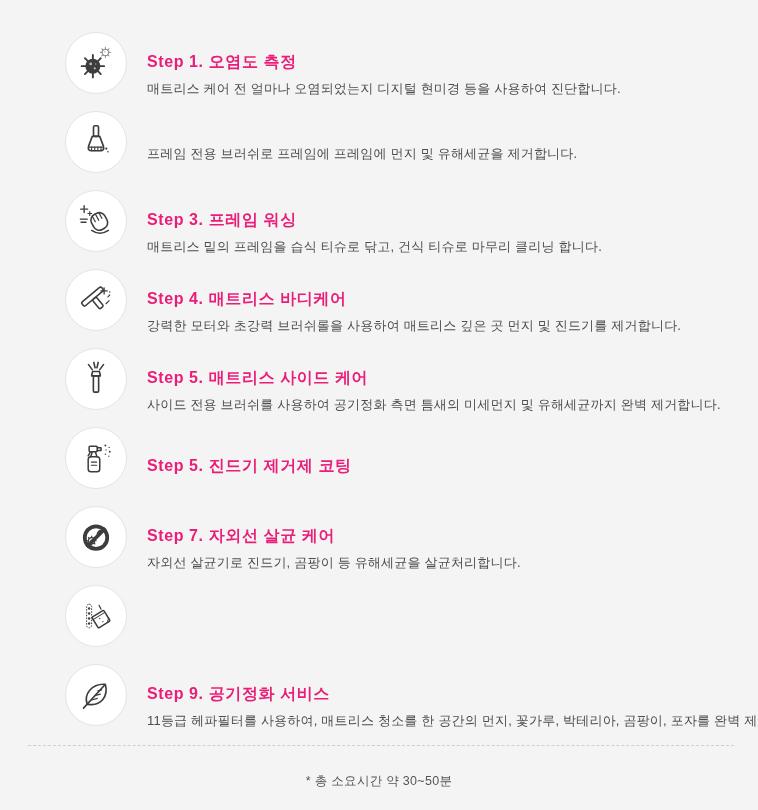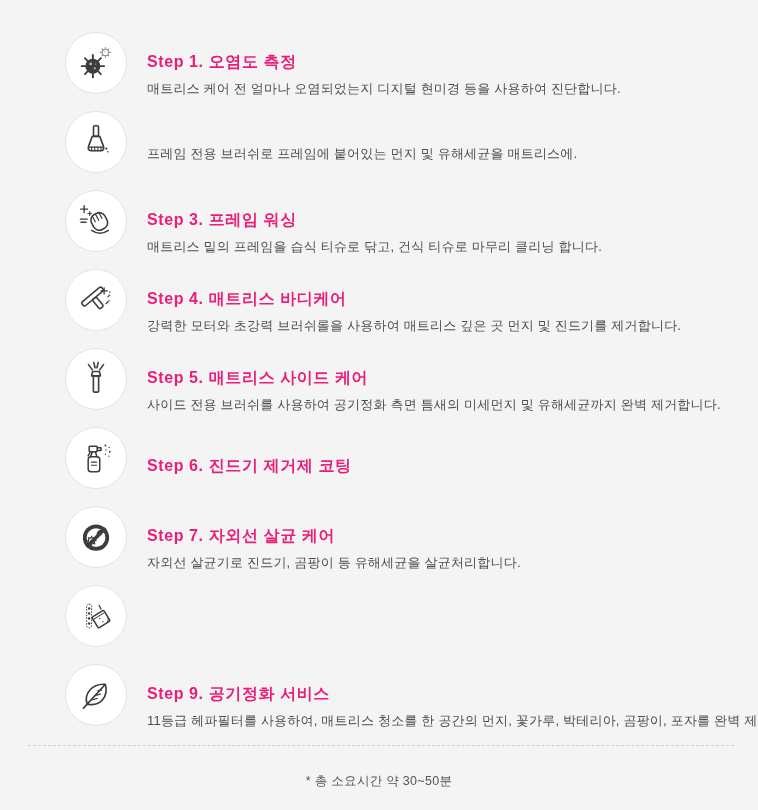--- a/index.html
+++ b/index.html
@@ -95,21 +95,21 @@
             <rect x="28" y="6" width="8" height="17" rx="2.5"></rect>
             <path d="M26,23 h12 l6,16 q1.5,7 -5,7 h-14 q-6.5,0 -5,-7 z"></path>
             <path d="M21,40 h22" stroke-width="2"></path>
             <path d="M25,40 v6 M30,40 v6 M35,40 v6 M40,40 v6" stroke-width="1.8"></path>
           </g>
           <circle cx="48.5" cy="42.5" r="1.8" fill="currentColor"></circle>
           <circle cx="51" cy="47.5" r="1.3" fill="currentColor"></circle>
         </svg>
       </div>
       <div class="step-text">
-        <div class="step-desc">프레임 전용 브러쉬로 프레임에 붙어있는 먼지 및 유해세균을 매트리스에.</div>
+        <div class="step-desc">프레임 전용 브러쉬로 프레임에 프레임에 먼지 및 유해세균을 제거합니다.</div>
       </div>
     </div>
 
     <div class="step-row">
       <div class="icon-circle">
         <svg width="40" height="40" viewBox="0 0 64 64">
           <g stroke="currentColor" stroke-width="2.2" stroke-linecap="round" fill="none">
             <path d="M13,7.5 V18.5 M7.5,13 H18.5"></path>
             <path d="M22,17 V23 M19,20 H25" stroke-width="1.8"></path>
             <path d="M7,29 H18 M8,34 H16"></path>
@@ -179,21 +179,21 @@
             <circle cx="47" cy="12" r="1.5"></circle>
             <circle cx="53" cy="15" r="1.1"></circle>
             <circle cx="48" cy="19" r="1.1"></circle>
             <circle cx="54" cy="22" r="1.5"></circle>
             <circle cx="47" cy="26" r="1.1"></circle>
             <circle cx="52.5" cy="29" r="1.1"></circle>
           </g>
         </svg>
       </div>
       <div class="step-text">
-        <div class="step-title">Step 6. 진드기 제거제 코팅</div>
+        <div class="step-title">Step 5. 진드기 제거제 코팅</div>
       </div>
     </div>
 
     <div class="step-row">
       <div class="icon-circle">
         <svg width="40" height="40" viewBox="0 0 64 64">
           <circle cx="32" cy="33" r="21" fill="currentColor"></circle>
           <circle cx="32" cy="33" r="15" fill="#ffffff"></circle>
           <ellipse cx="37.5" cy="25.5" rx="3.6" ry="5.4" transform="rotate(35 37.5 25.5)" fill="currentColor"></ellipse>
           <g stroke="currentColor" stroke-width="1.8" fill="none">

